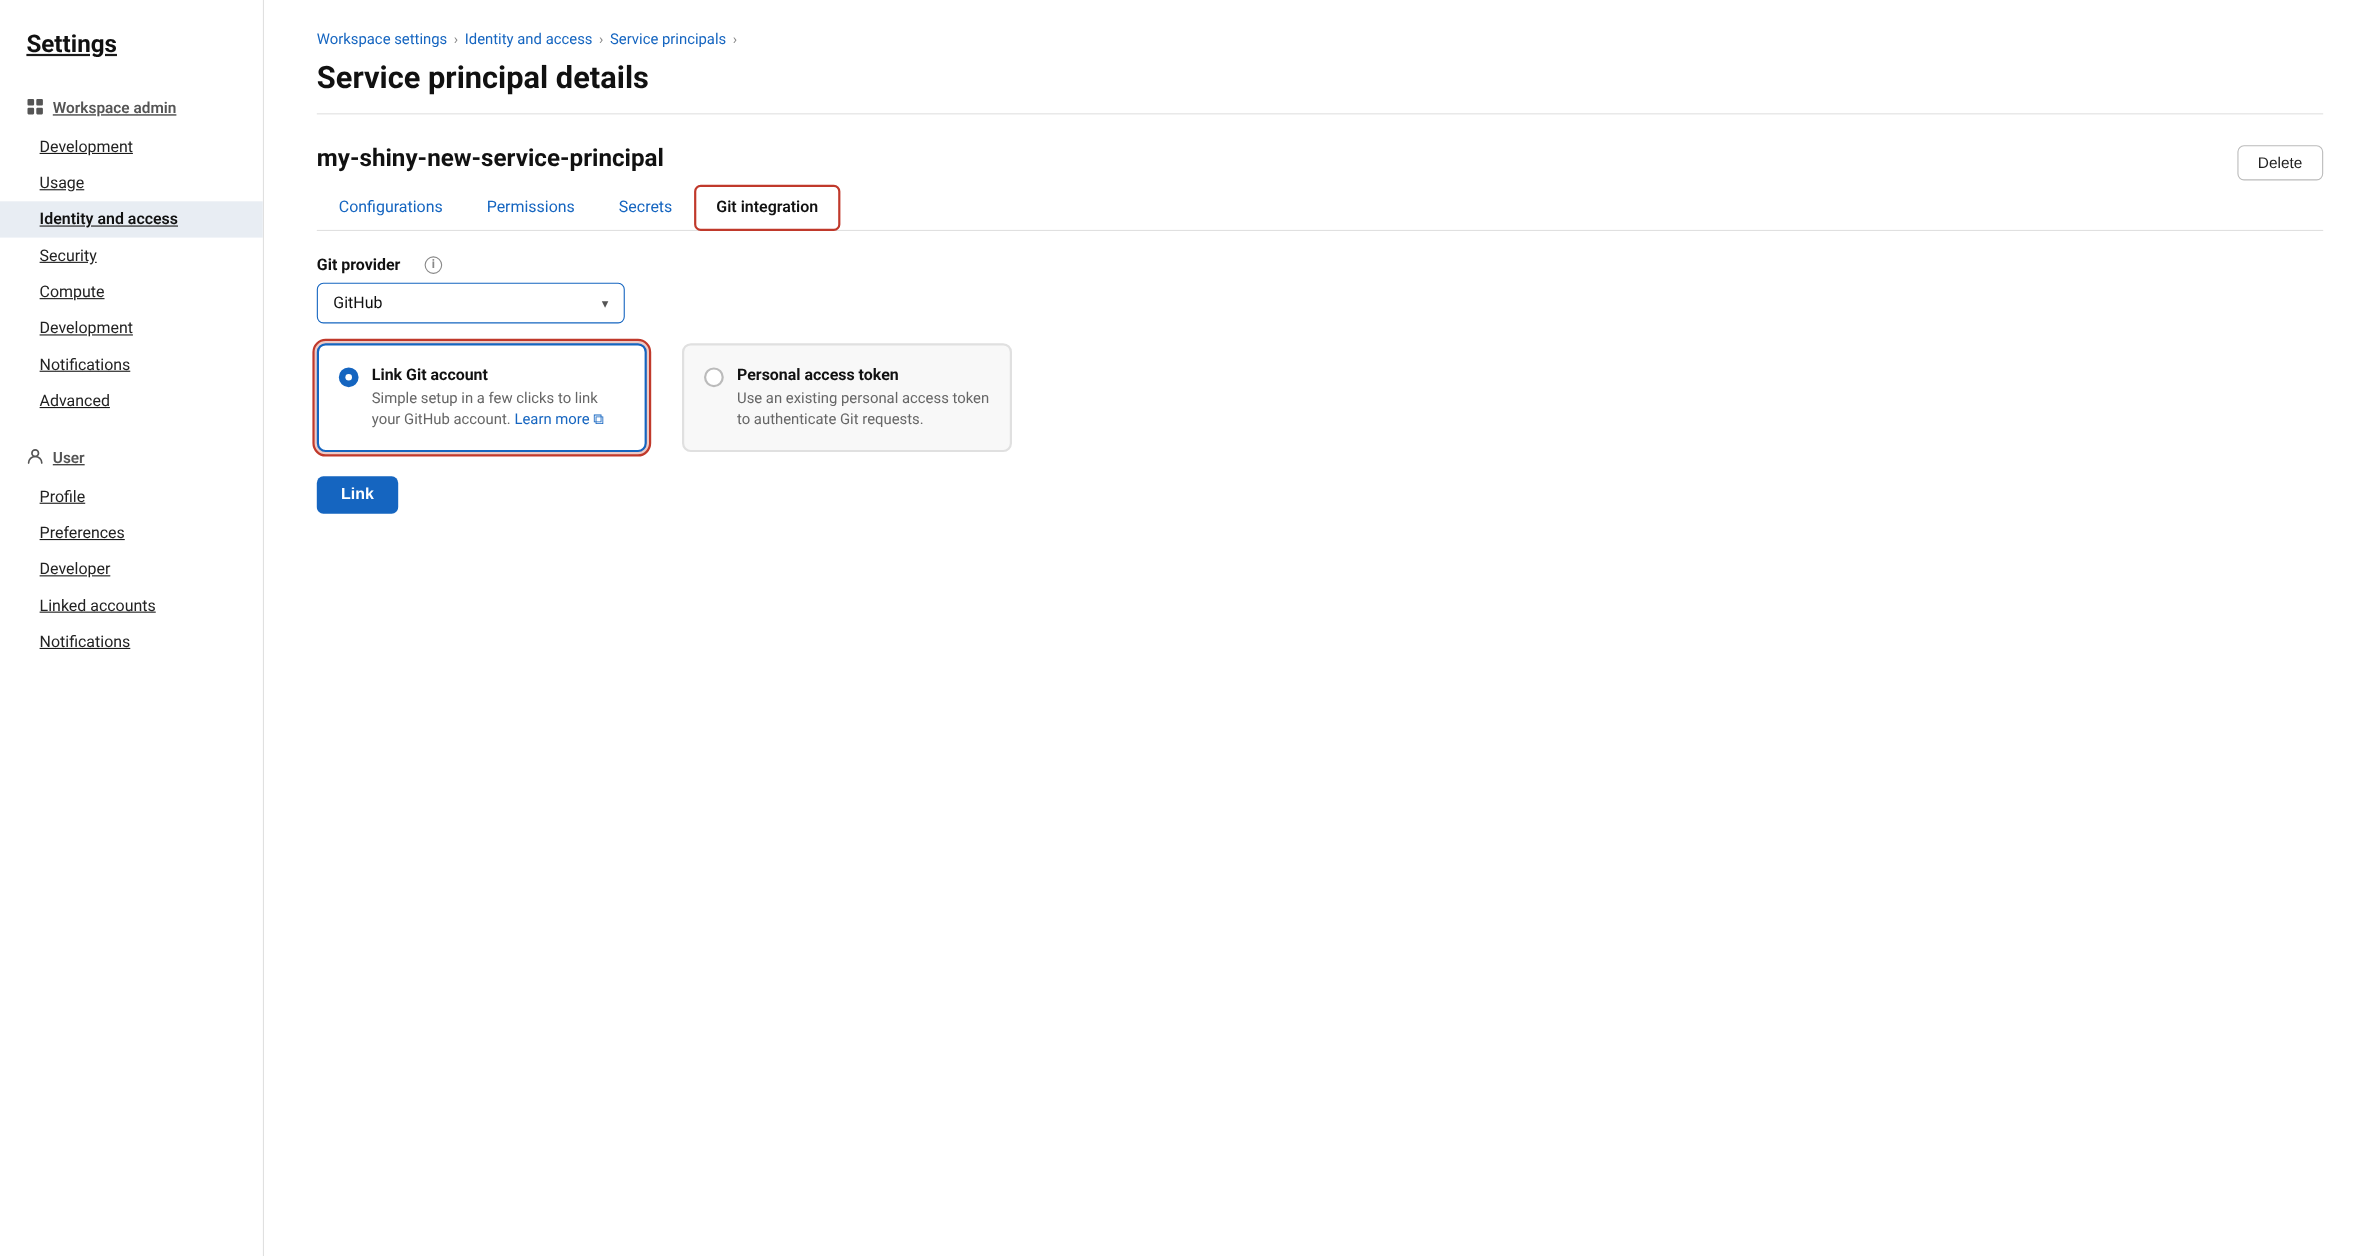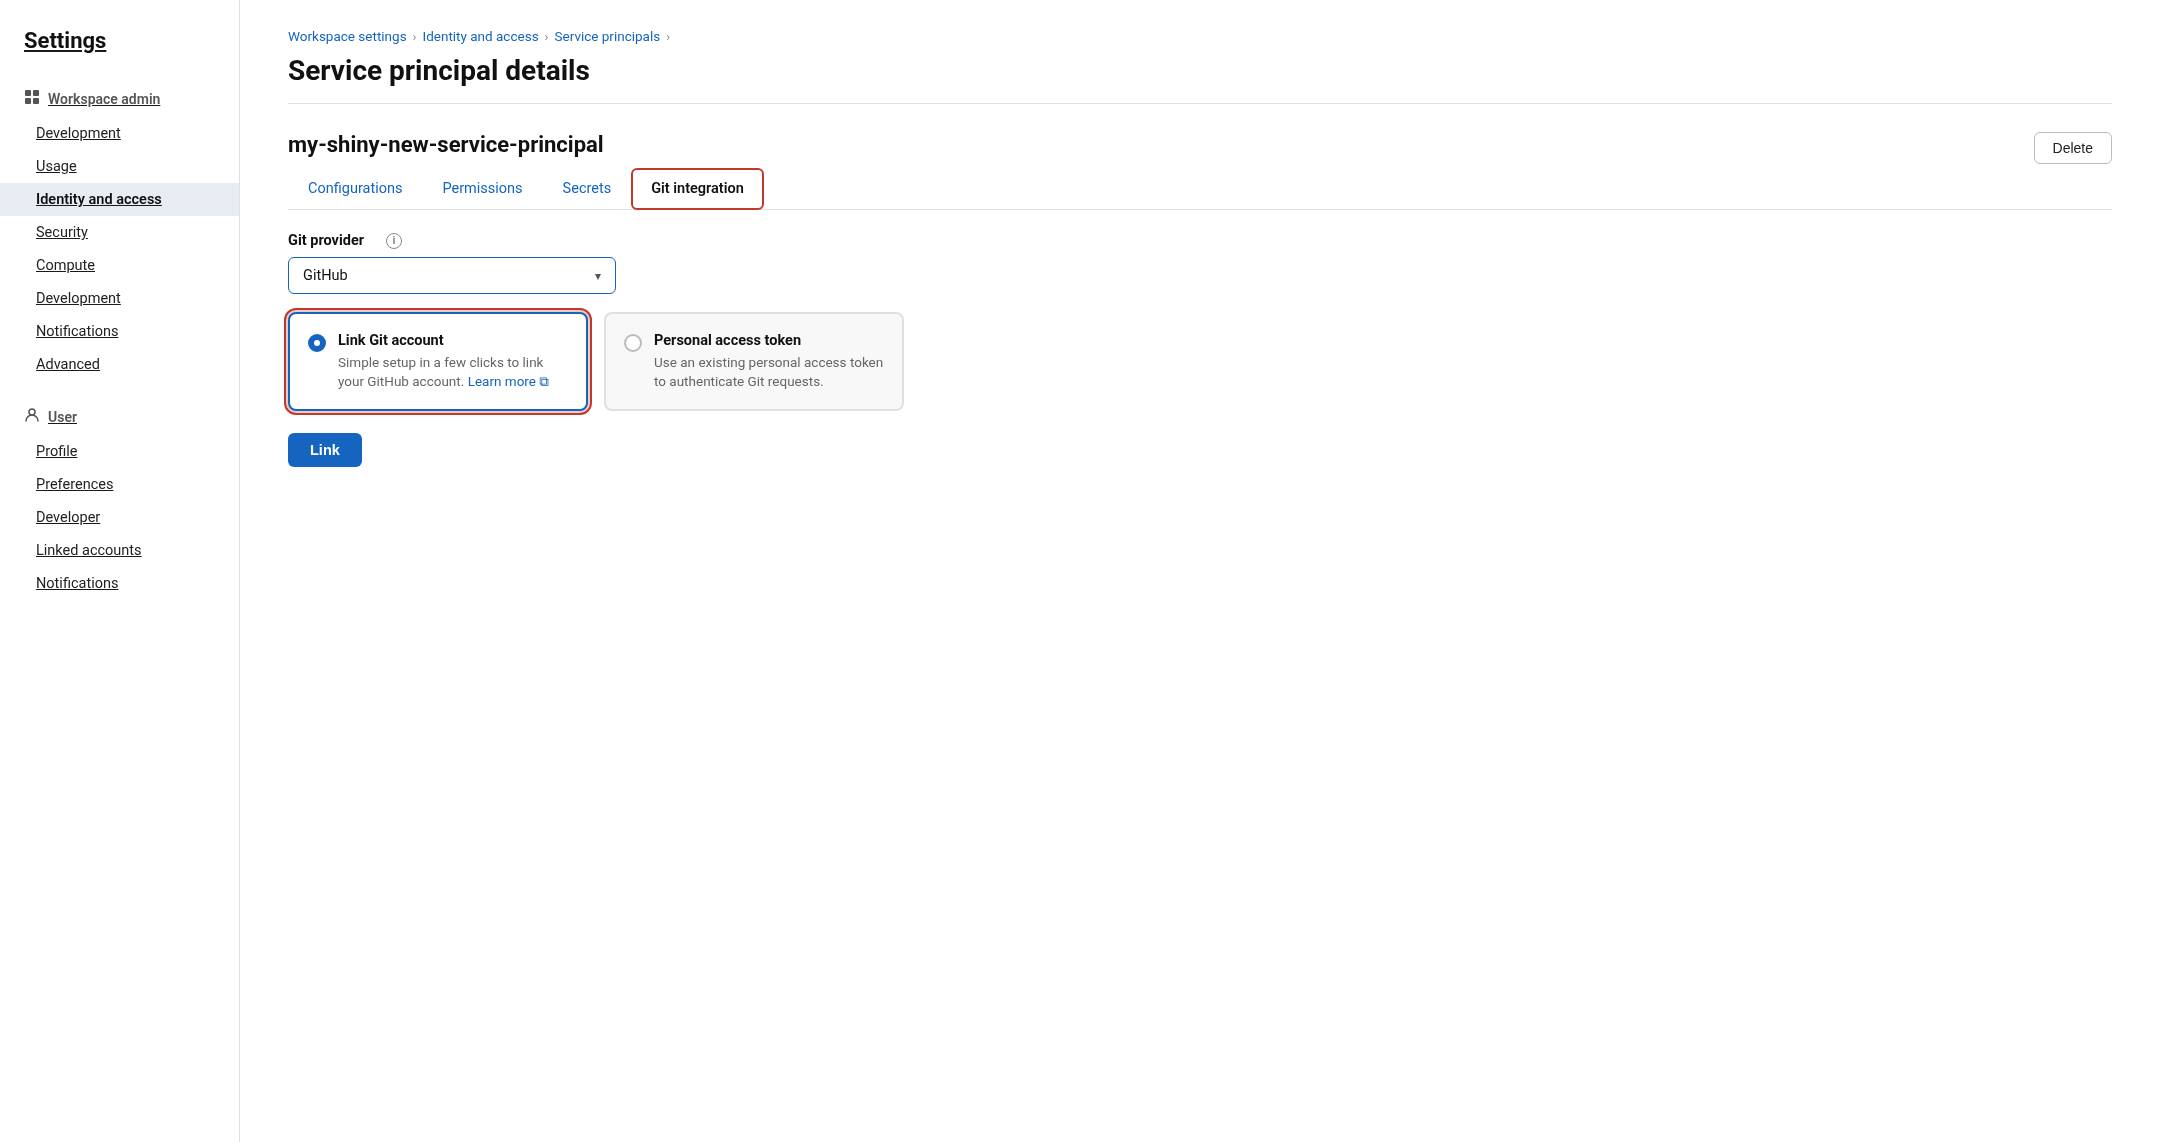--- a/index.html
+++ b/index.html
@@ -179,39 +179,39 @@
       font-size: 11px;
       color: #888;
       cursor: pointer;
     }
 
     
     .dropdown {
       display: flex;
       align-items: center;
       justify-content: space-between;
-      width: 328px;
+      width: 280px;
       padding: 9px 14px;
       border: 1.5px solid #1565c0;
       border-radius: 6px;
       background: #fff;
       font-size: 14.5px;
       cursor: pointer;
       margin-bottom: 18px;
       color: #111;
     }
     .dropdown .chevron {
       font-size: 12px;
       color: #555;
     }
 
     
     .options-row {
       display: flex;
-      gap: 16px;
+      gap: 32px;
       margin-bottom: 22px;
     }
 
     
     .option-card {
       flex: 1;
       max-width: 300px;
       border: 2px solid #e0e0e0;
       border-radius: 8px;
       padding: 18px 18px;

